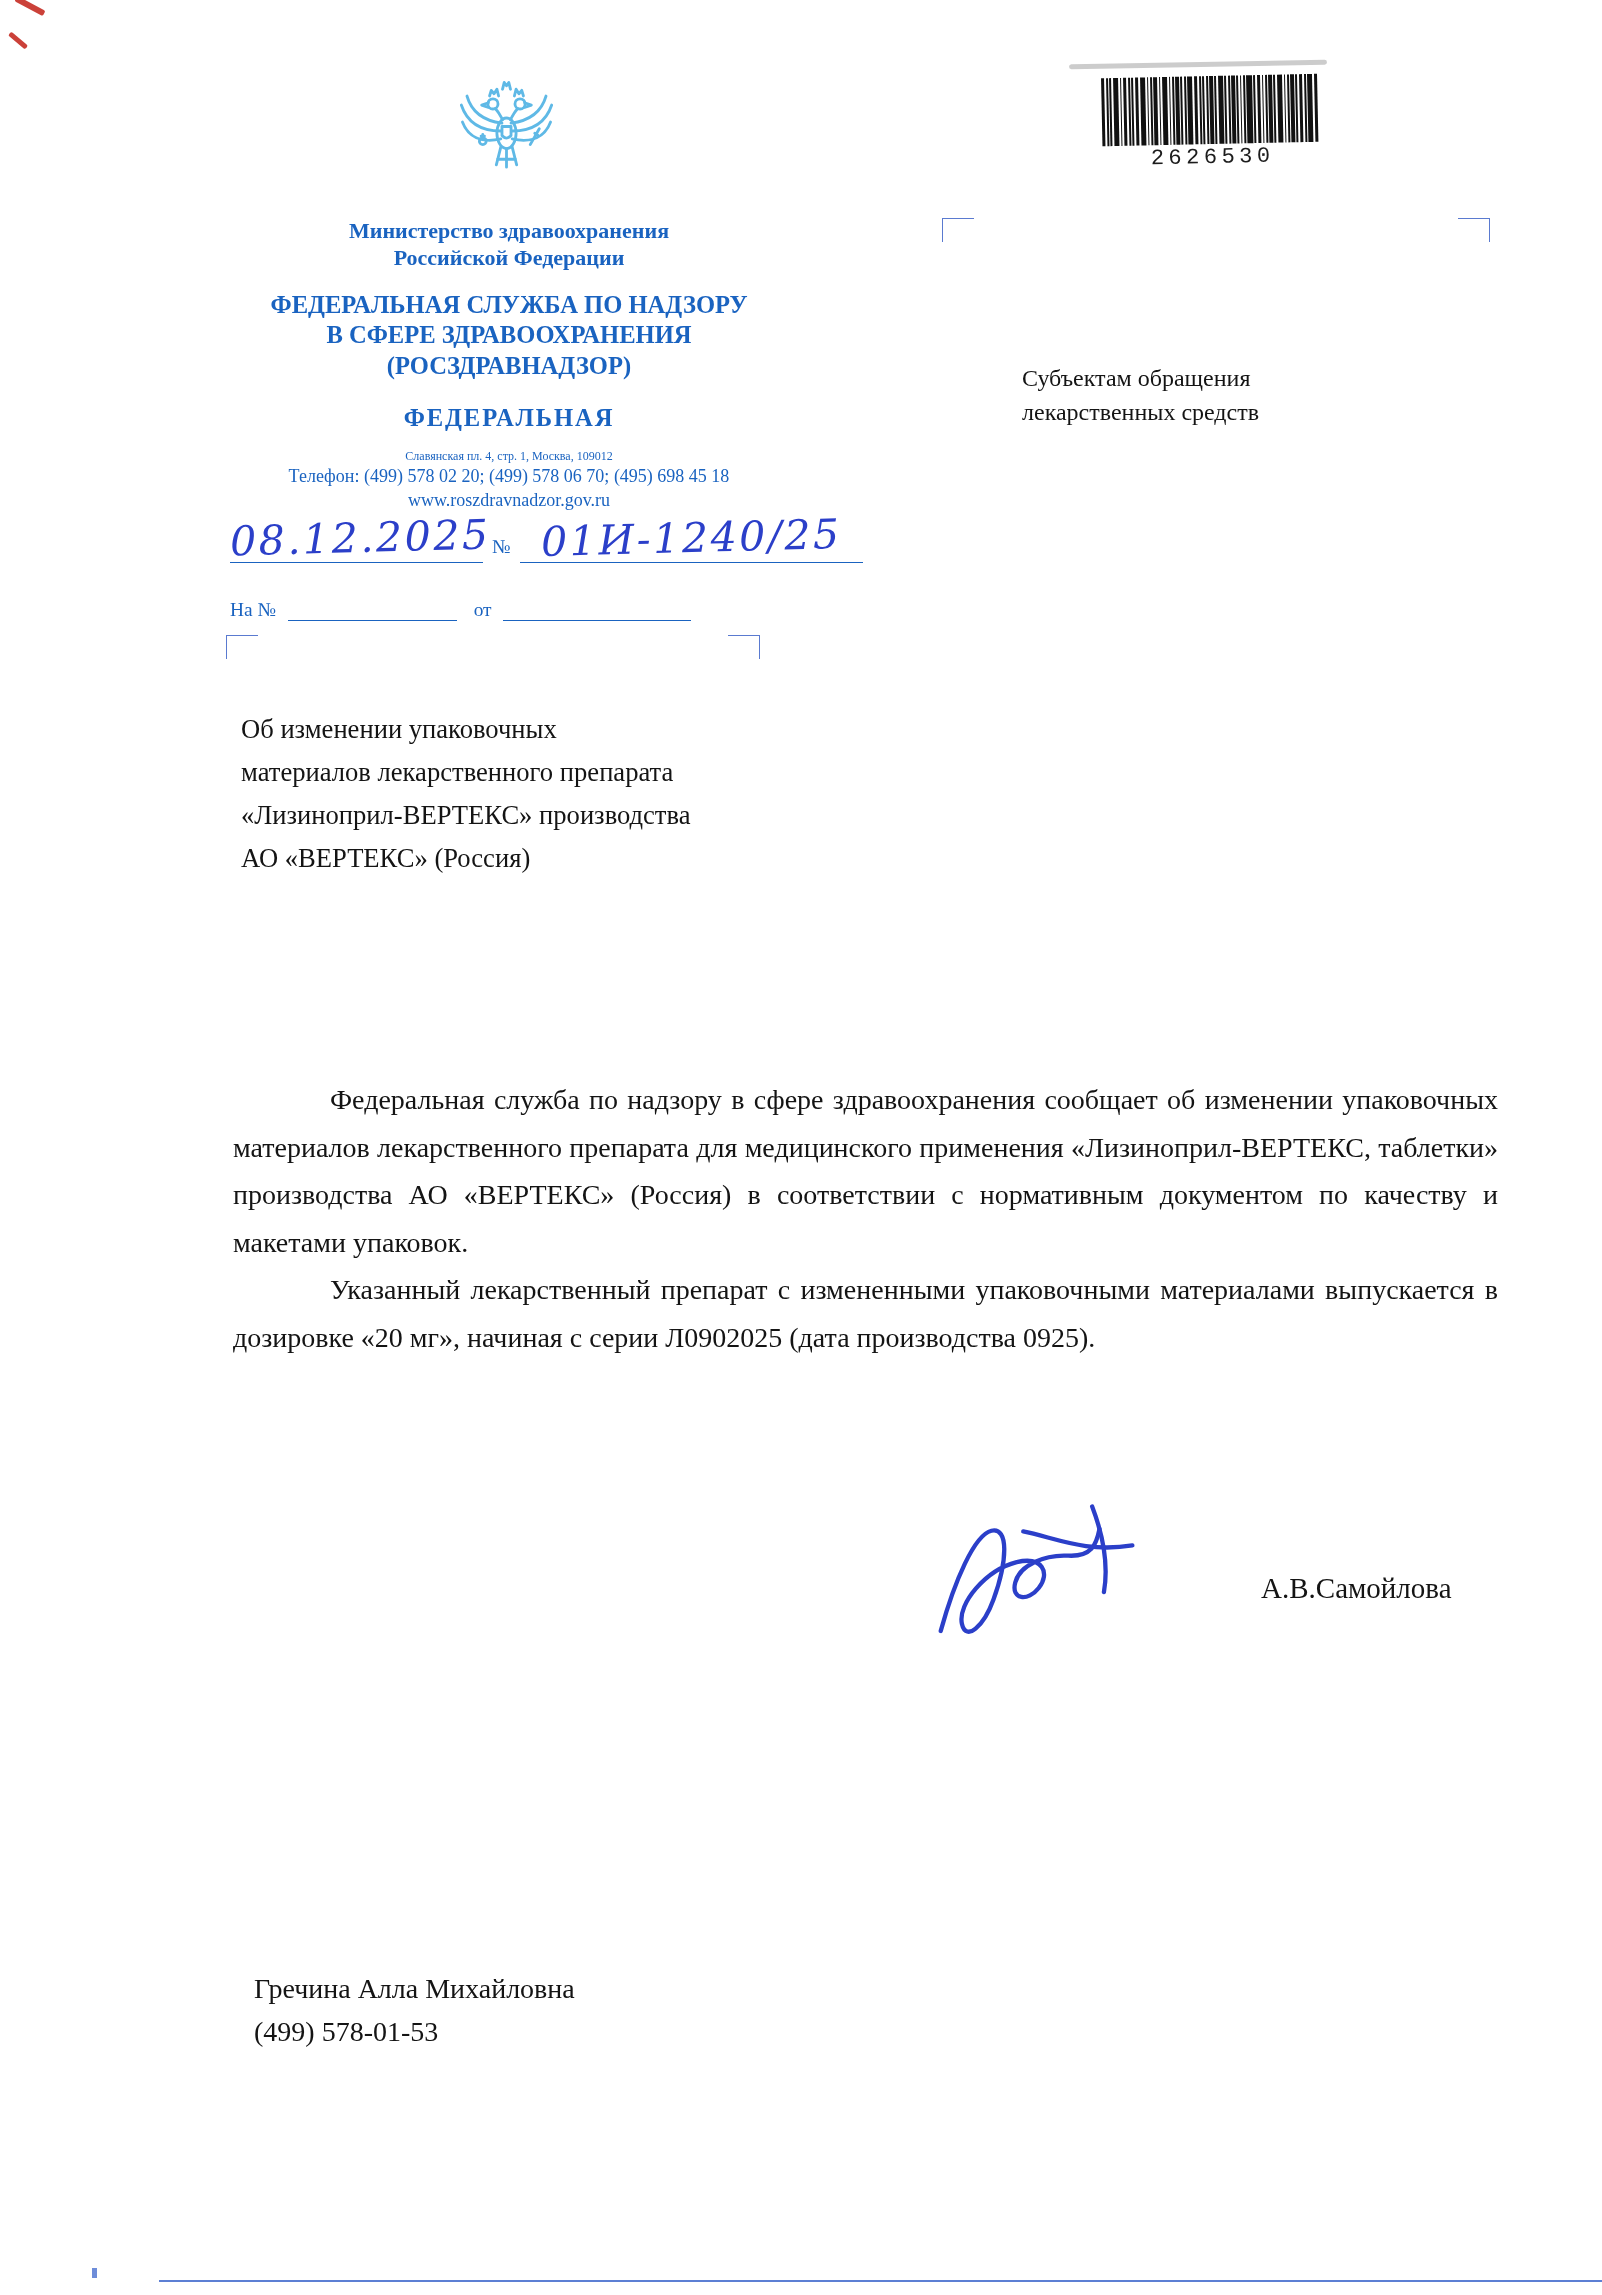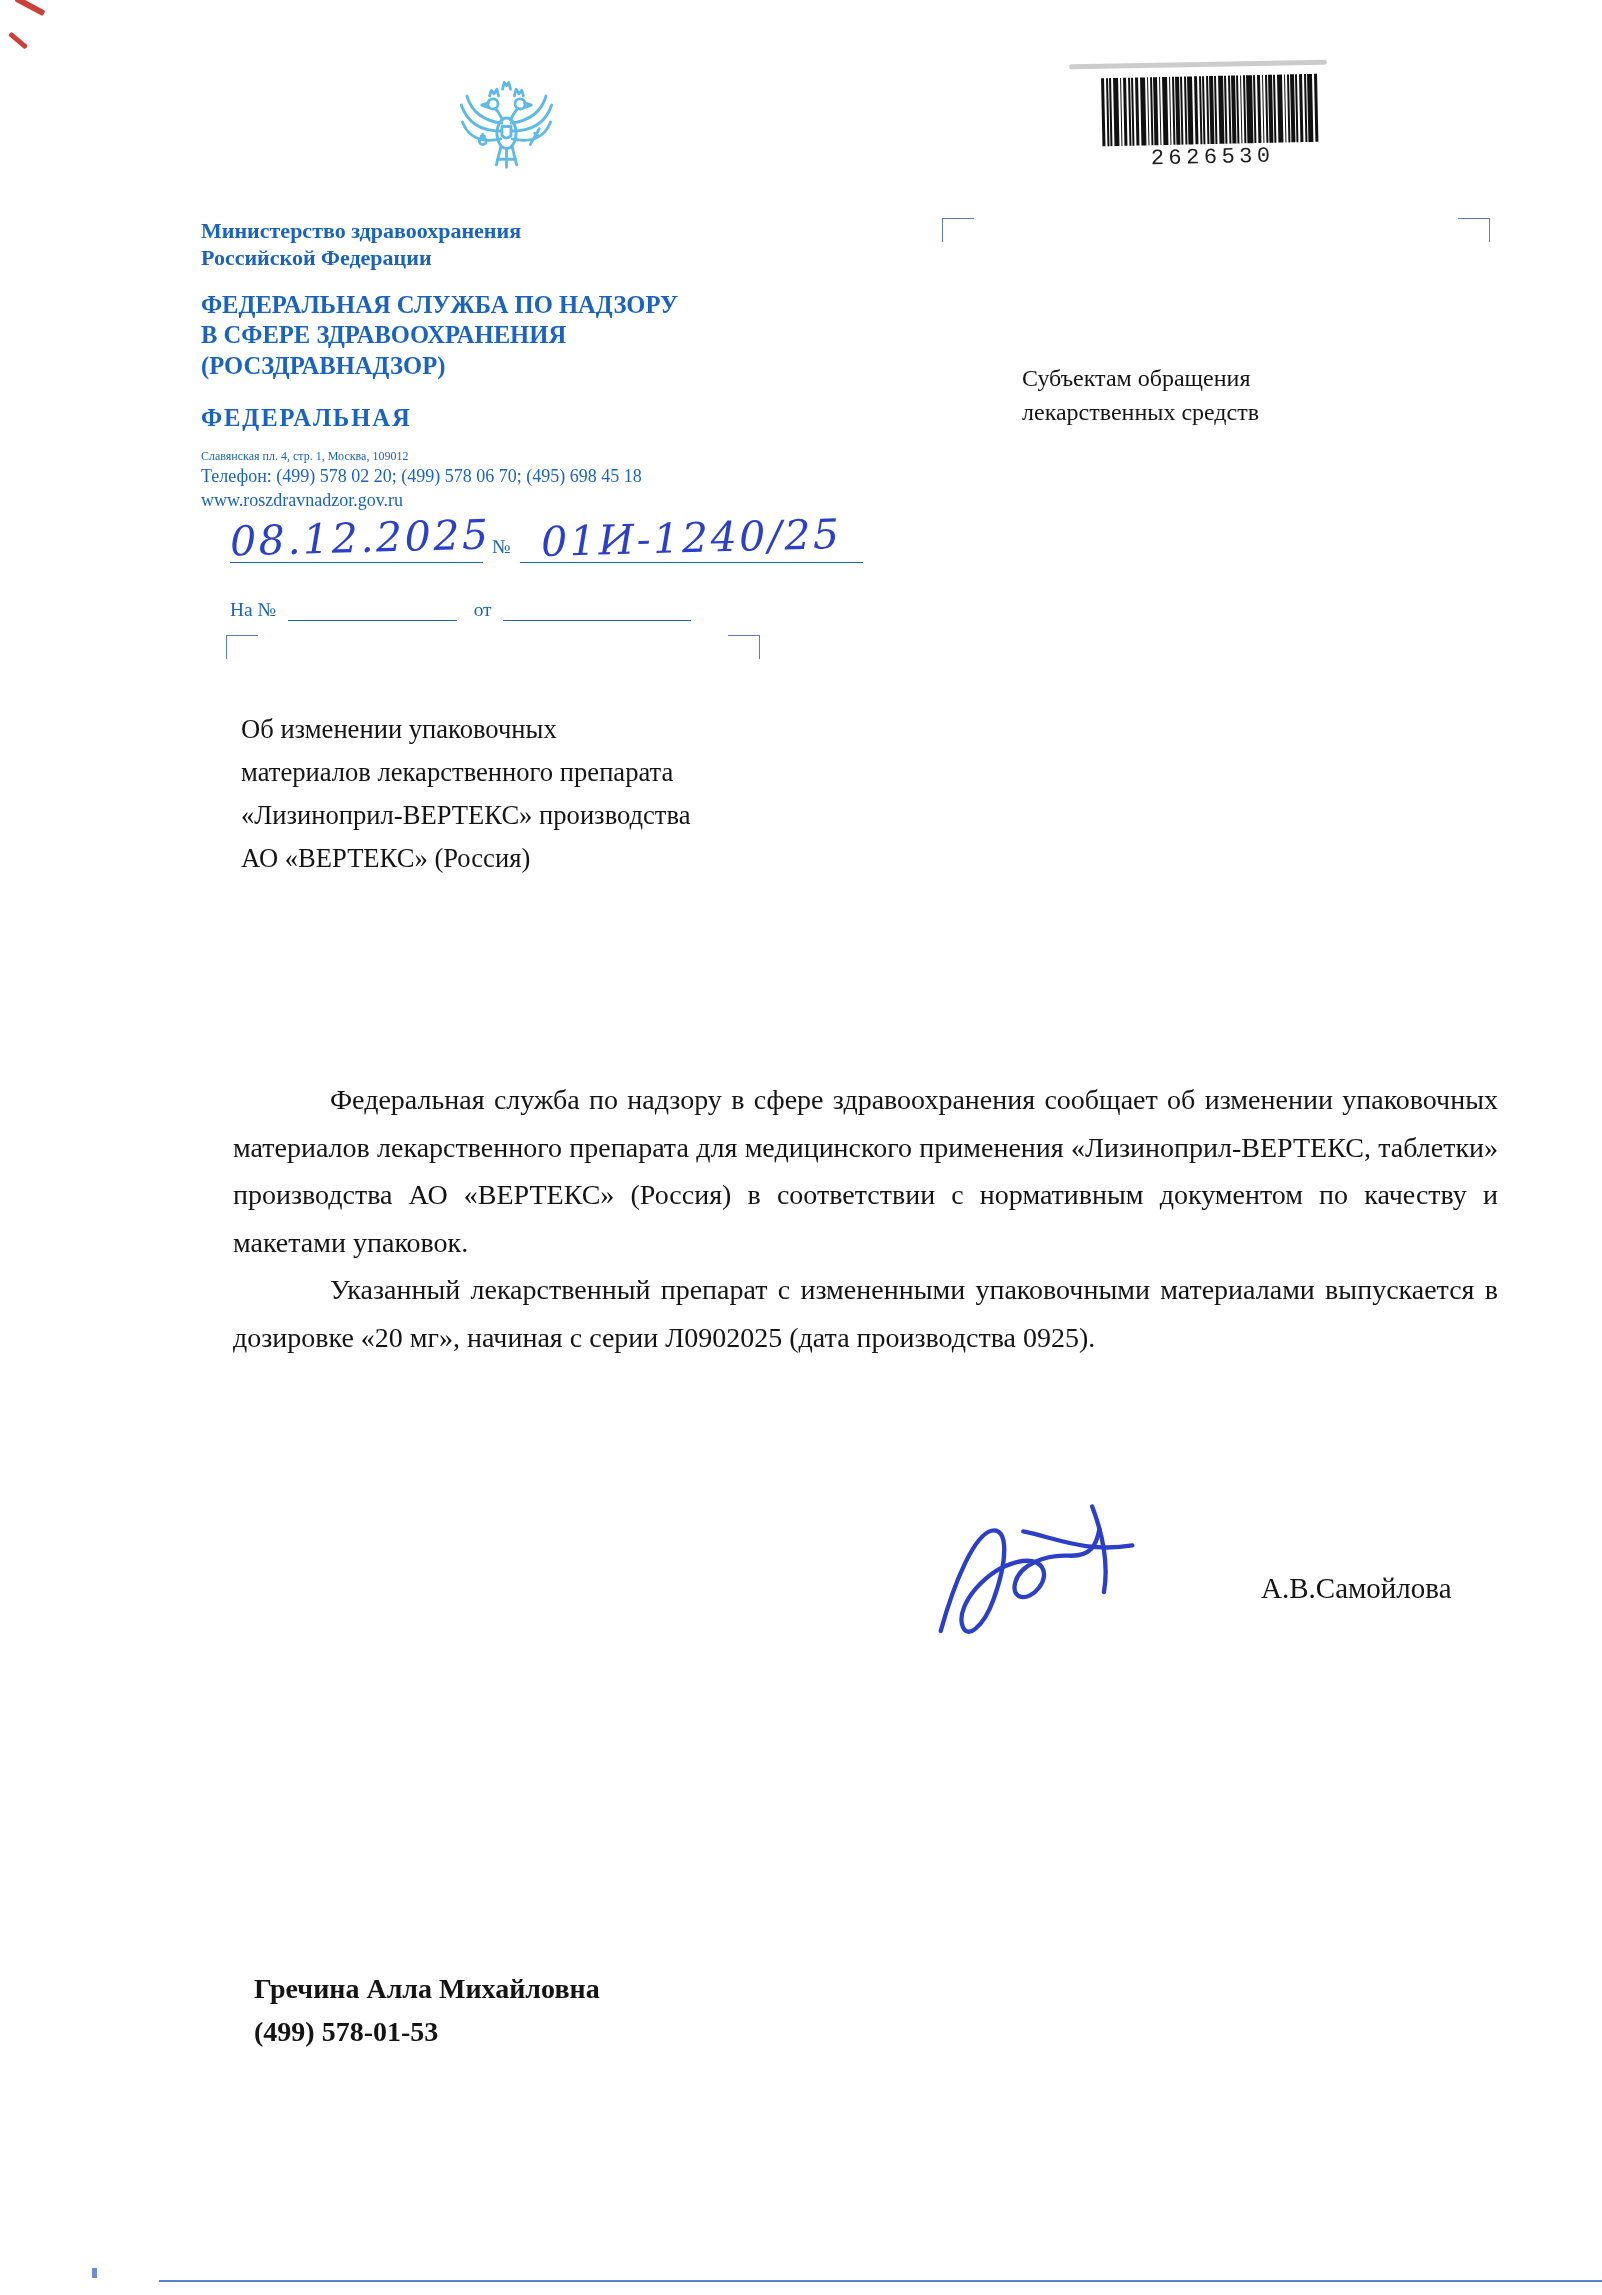--- a/index.html
+++ b/index.html
@@ -10,21 +10,21 @@
   .abs{position:absolute;}
   .pre{white-space:pre-line;}
 
   
   .red-mark{position:absolute;background:#c22016;border-radius:1.9px;opacity:.85;}
   .red-mark.m1{left:14.3px;top:2.6px;width:32px;height:5.8px;transform:rotate(28deg);}
   .red-mark.m2{left:6.5px;top:38px;width:22px;height:5.2px;transform:rotate(40deg);}
 
   
   .emblem{left:450px;top:70px;color:var(--emblem,#5fb9e6);}
-  .lh-col{left:201px;top:218px;width:616px;color:var(--accent,#1a63c0);}
+  .lh-col{left:201px;top:218px;width:616px;text-align:center;color:var(--accent,#1a63c0);}
   .lh-ministry{font-size:22px;font-weight:bold;line-height:1.22;}
   .lh-service{font-size:24.6px;font-weight:bold;line-height:1.25;margin-top:18px;}
   .lh-role{font-size:24.6px;font-weight:bold;letter-spacing:1.9px;margin-top:22px;}
   .lh-address{font-size:12px;margin-top:17px;}
   .lh-phones{font-size:18px;margin-top:2.6px;}
   .lh-site{font-size:18px;margin-top:2.6px;}
 
   
   .ref-row{left:230px;top:516px;width:635px;display:flex;align-items:flex-end;}
   .ref-seg{border-bottom:1.9px solid var(--accent,#1a63c0);text-align:center;}
@@ -61,21 +61,21 @@
   .subject{left:241px;top:708px;font-size:26.6px;line-height:1.62;color:#141414;}
 
   .body-text{left:233px;top:1076px;width:1265px;}
   .body-text p{
     margin:0;font-size:28px;line-height:1.7;text-align:justify;text-indent:97px;color:#141414;
   }
 
   .sig-svg{left:917px;top:1487px;color:var(--ink,#2b3fc9);transform:rotate(-4deg);}
   .sig-name{left:1261px;top:1572px;font-size:29px;color:#141414;}
 
-  .executor{left:254px;top:1967px;font-size:28px;line-height:1.55;color:#141414;font-weight:bold;}
+  .executor{left:254px;top:1967px;font-size:28px;line-height:1.55;color:#141414;}
 
   .bottom-line{left:159px;top:2280px;width:1443px;height:1.9px;background:#4a71cf;opacity:.9;}
   .bottom-tick{left:92px;top:2268px;width:5.2px;height:10.4px;background:#4a71cf;opacity:.8;}
 </style>
 </head>
 <body>
 
 <div class="page">
 
   <div class="red-mark m1"></div>

